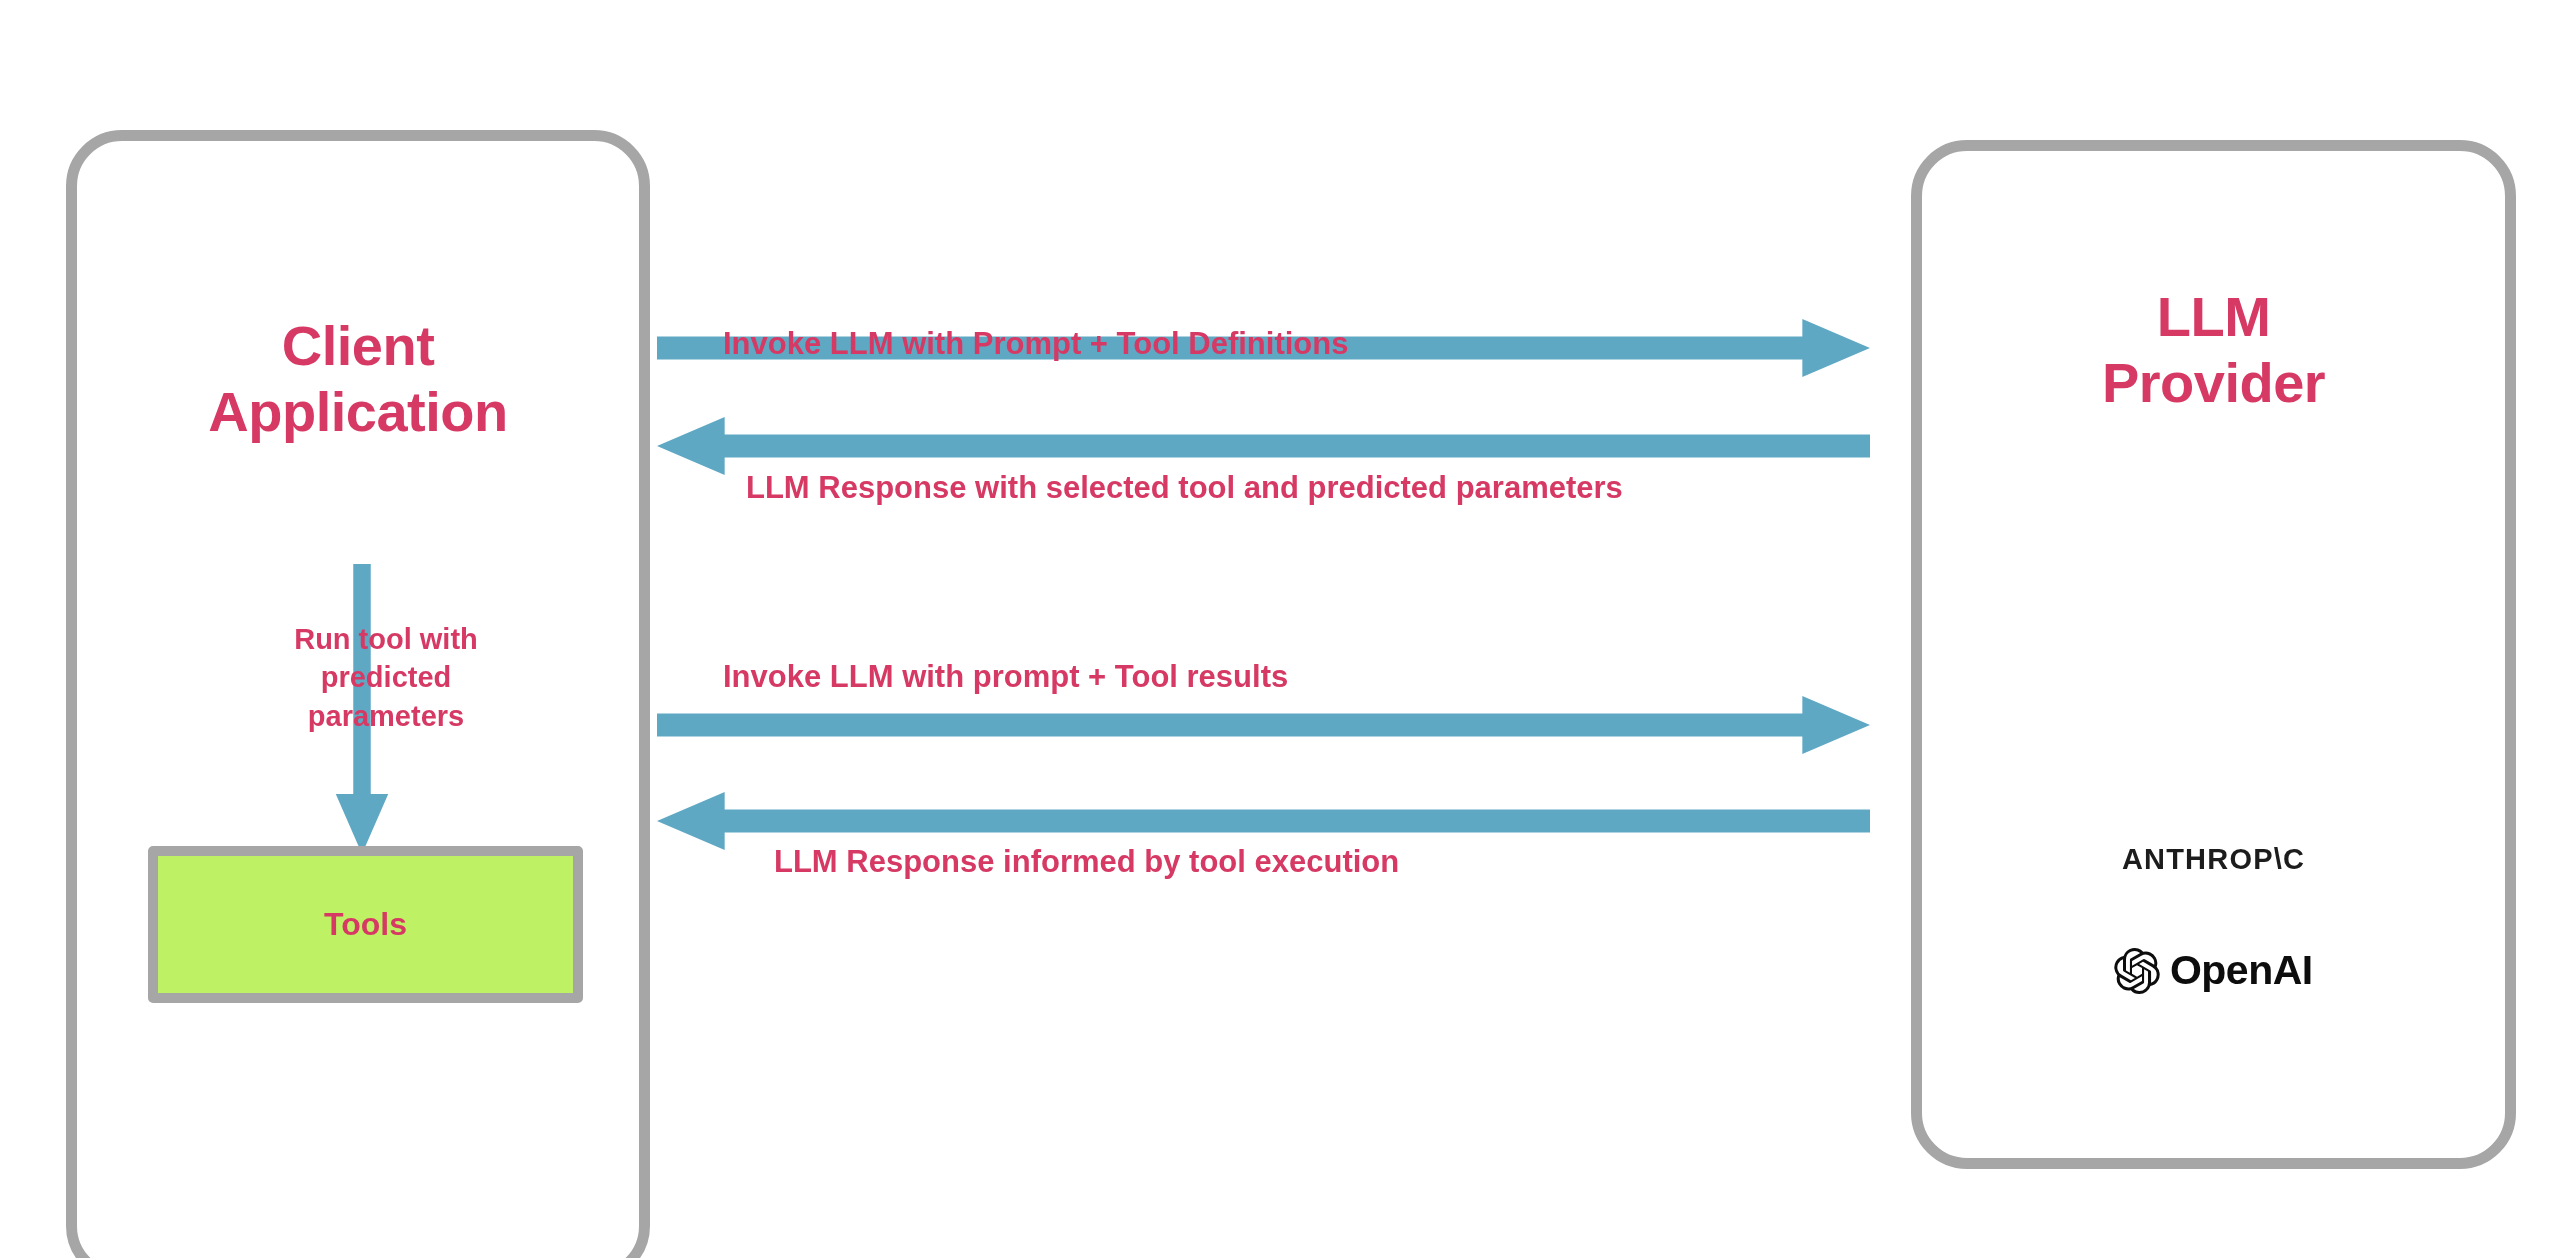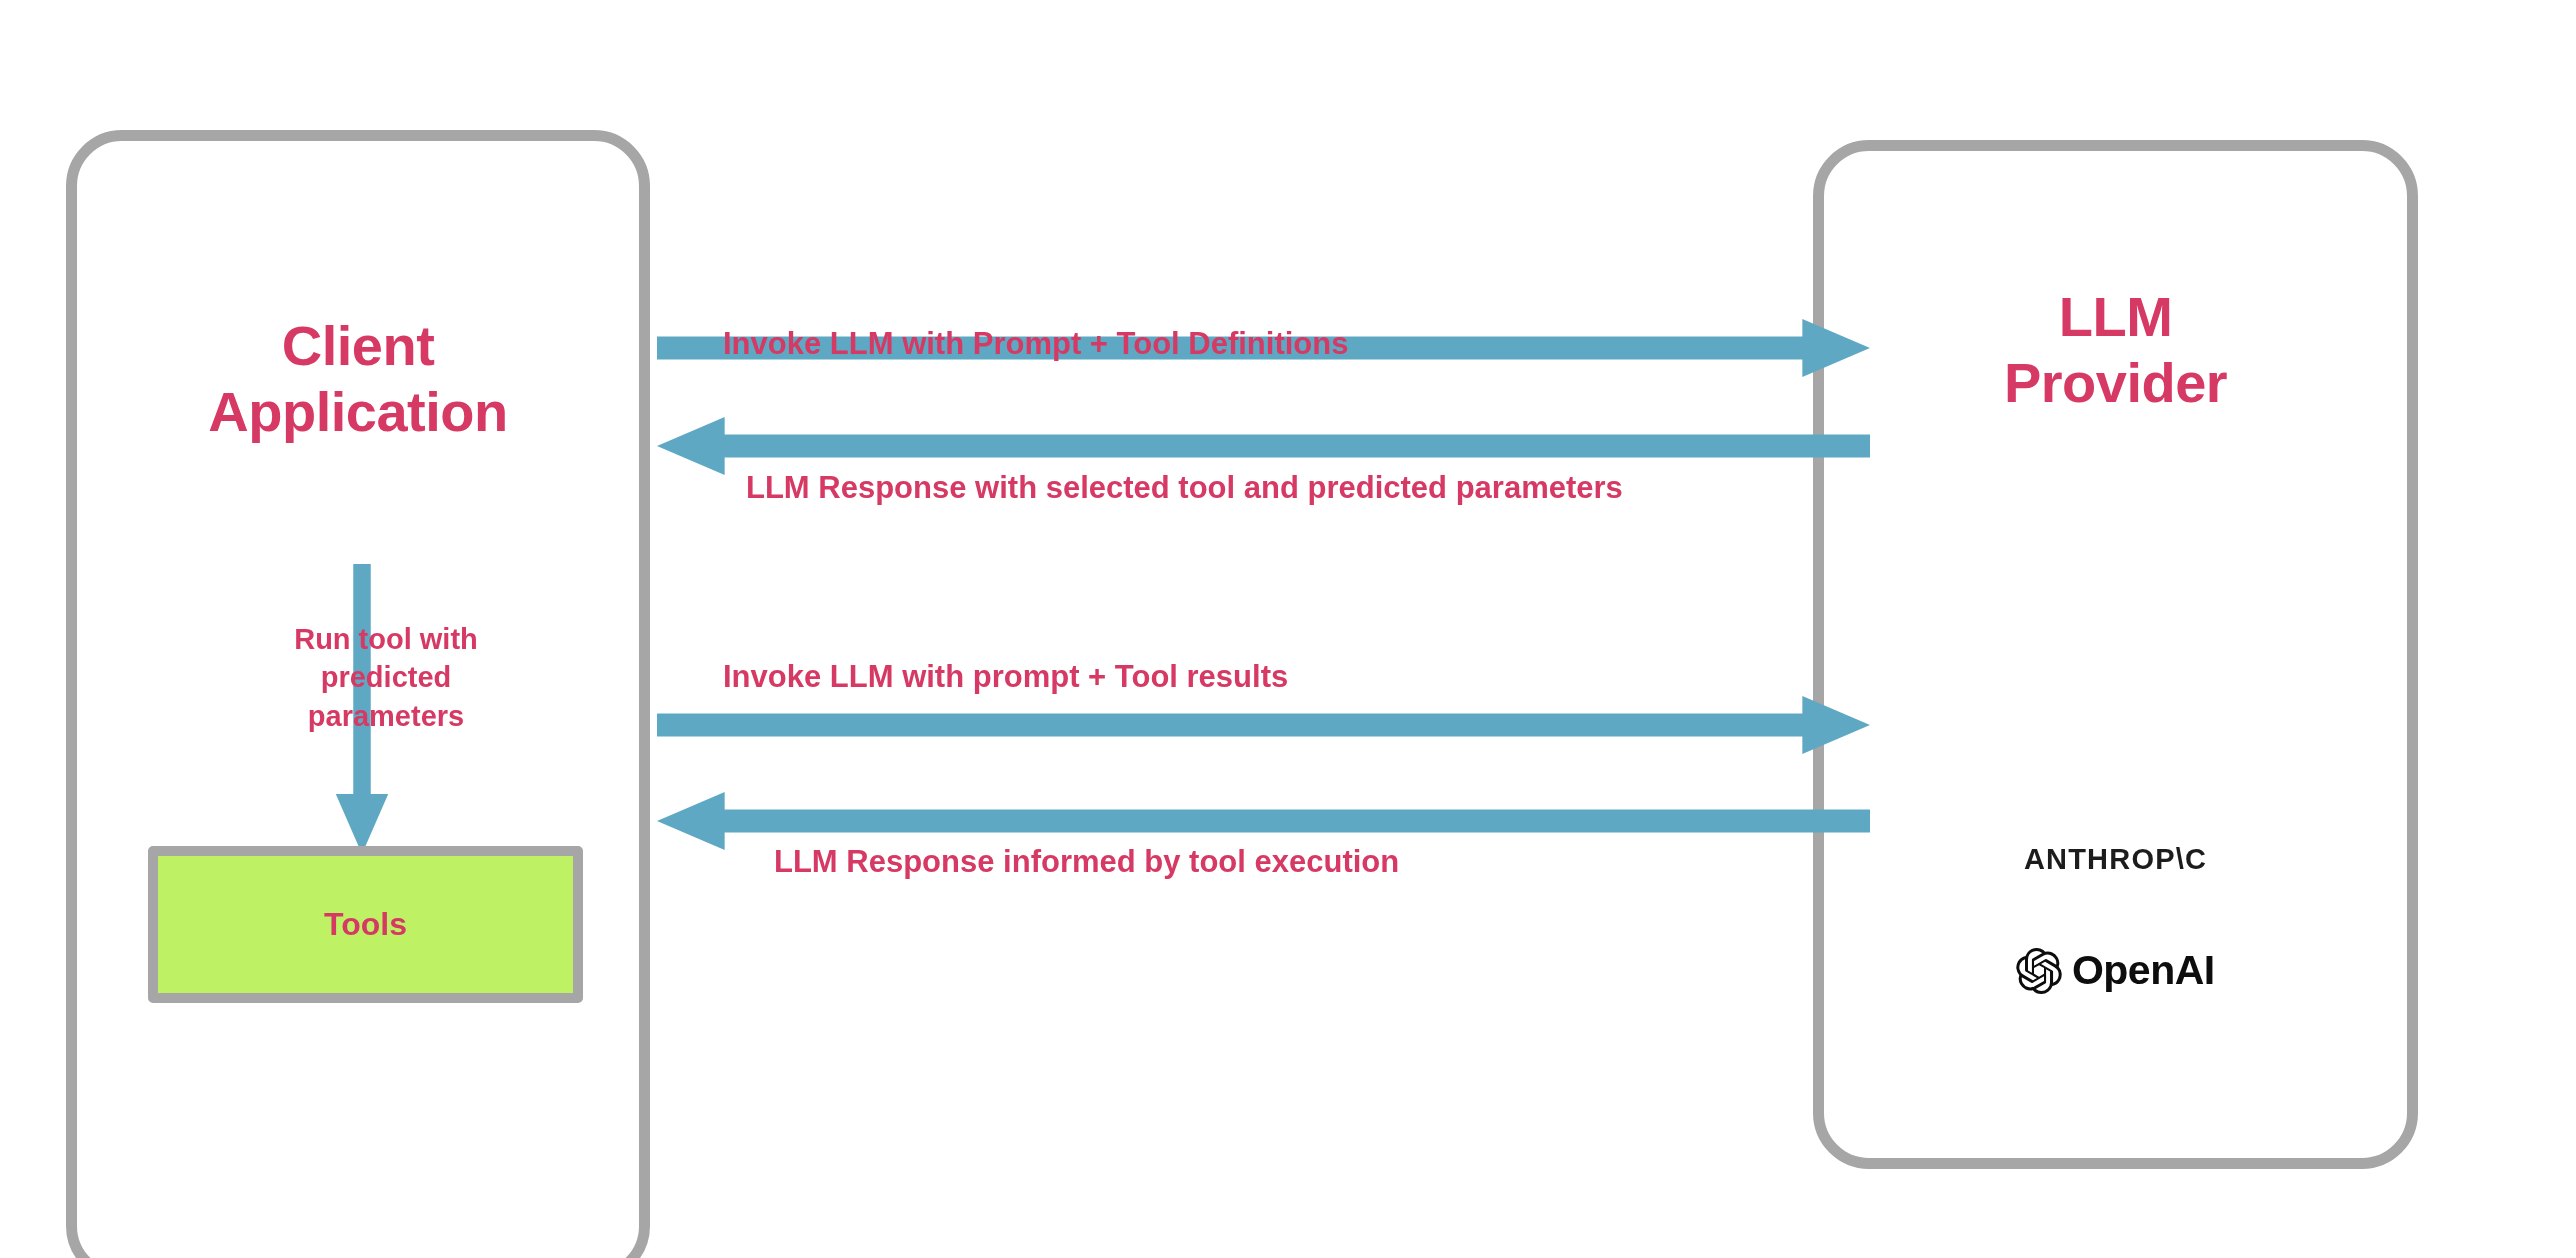--- a/index.html
+++ b/index.html
@@ -26,21 +26,21 @@
     background: #ffffff;
     box-sizing: border-box;
   }
   #client-panel {
     left: 66px;
     top: 130px;
     width: 584px;
     height: 1152px;
   }
   #provider-panel {
-    left: 1813px;
+    left: 1911px;
     top: 140px;
     width: 605px;
     height: 1029px;
   }
 
   .panel-title {
     position: absolute;
     left: 0;
     width: 100%;
     text-align: center;

